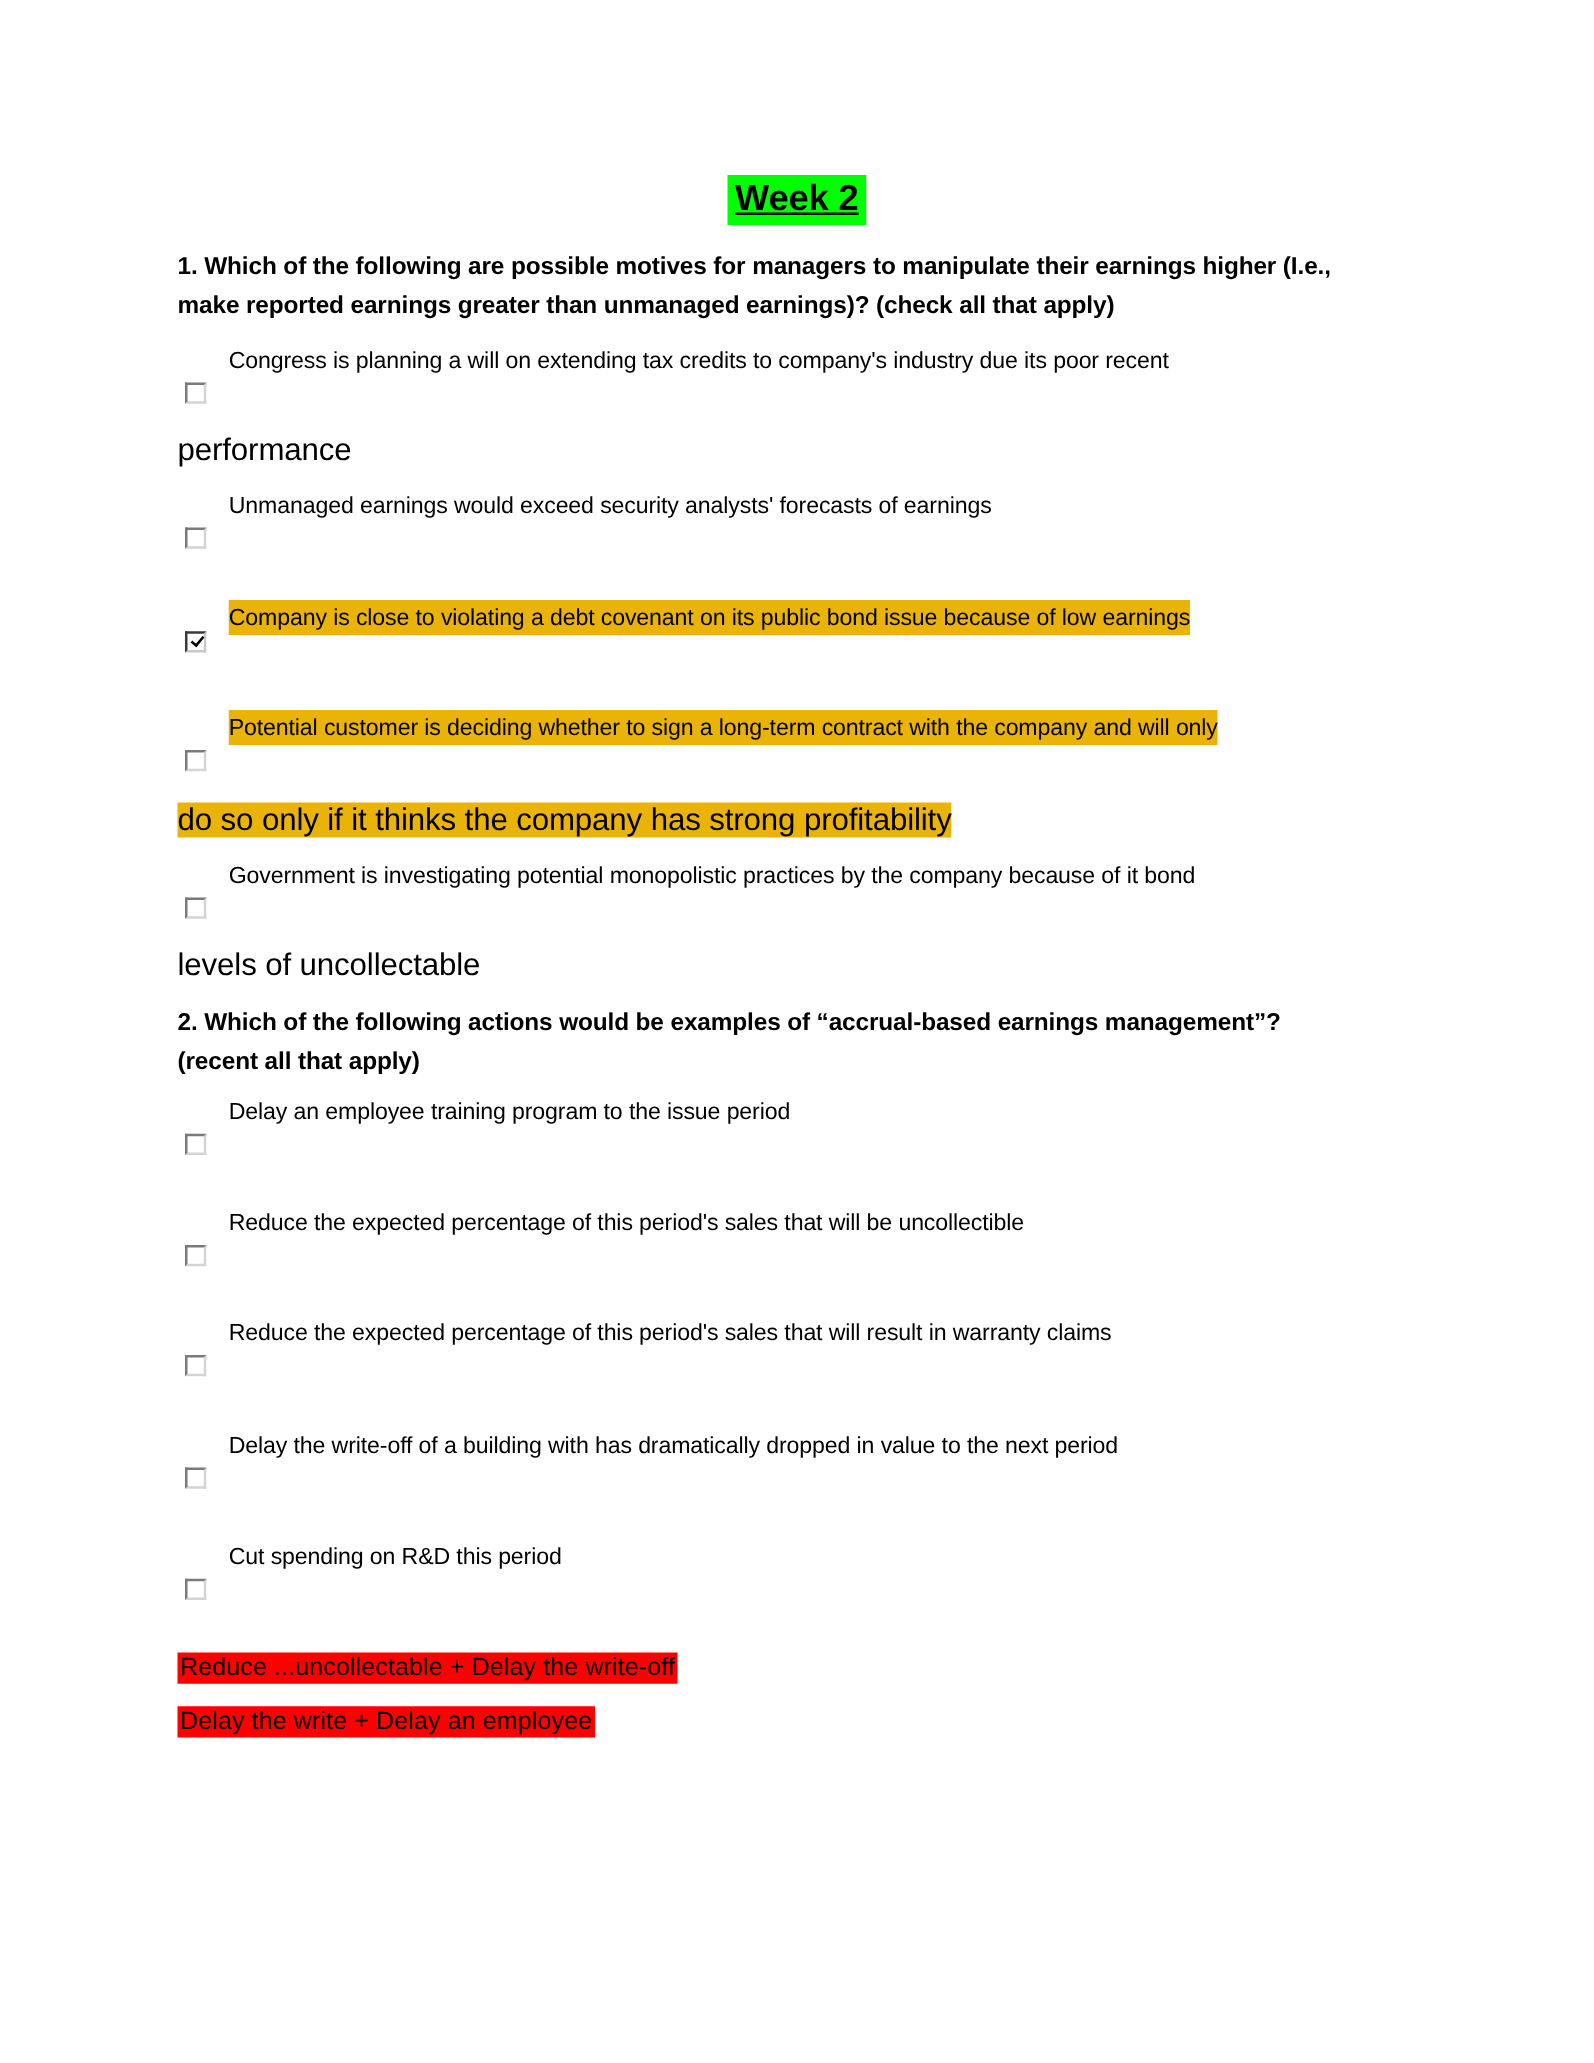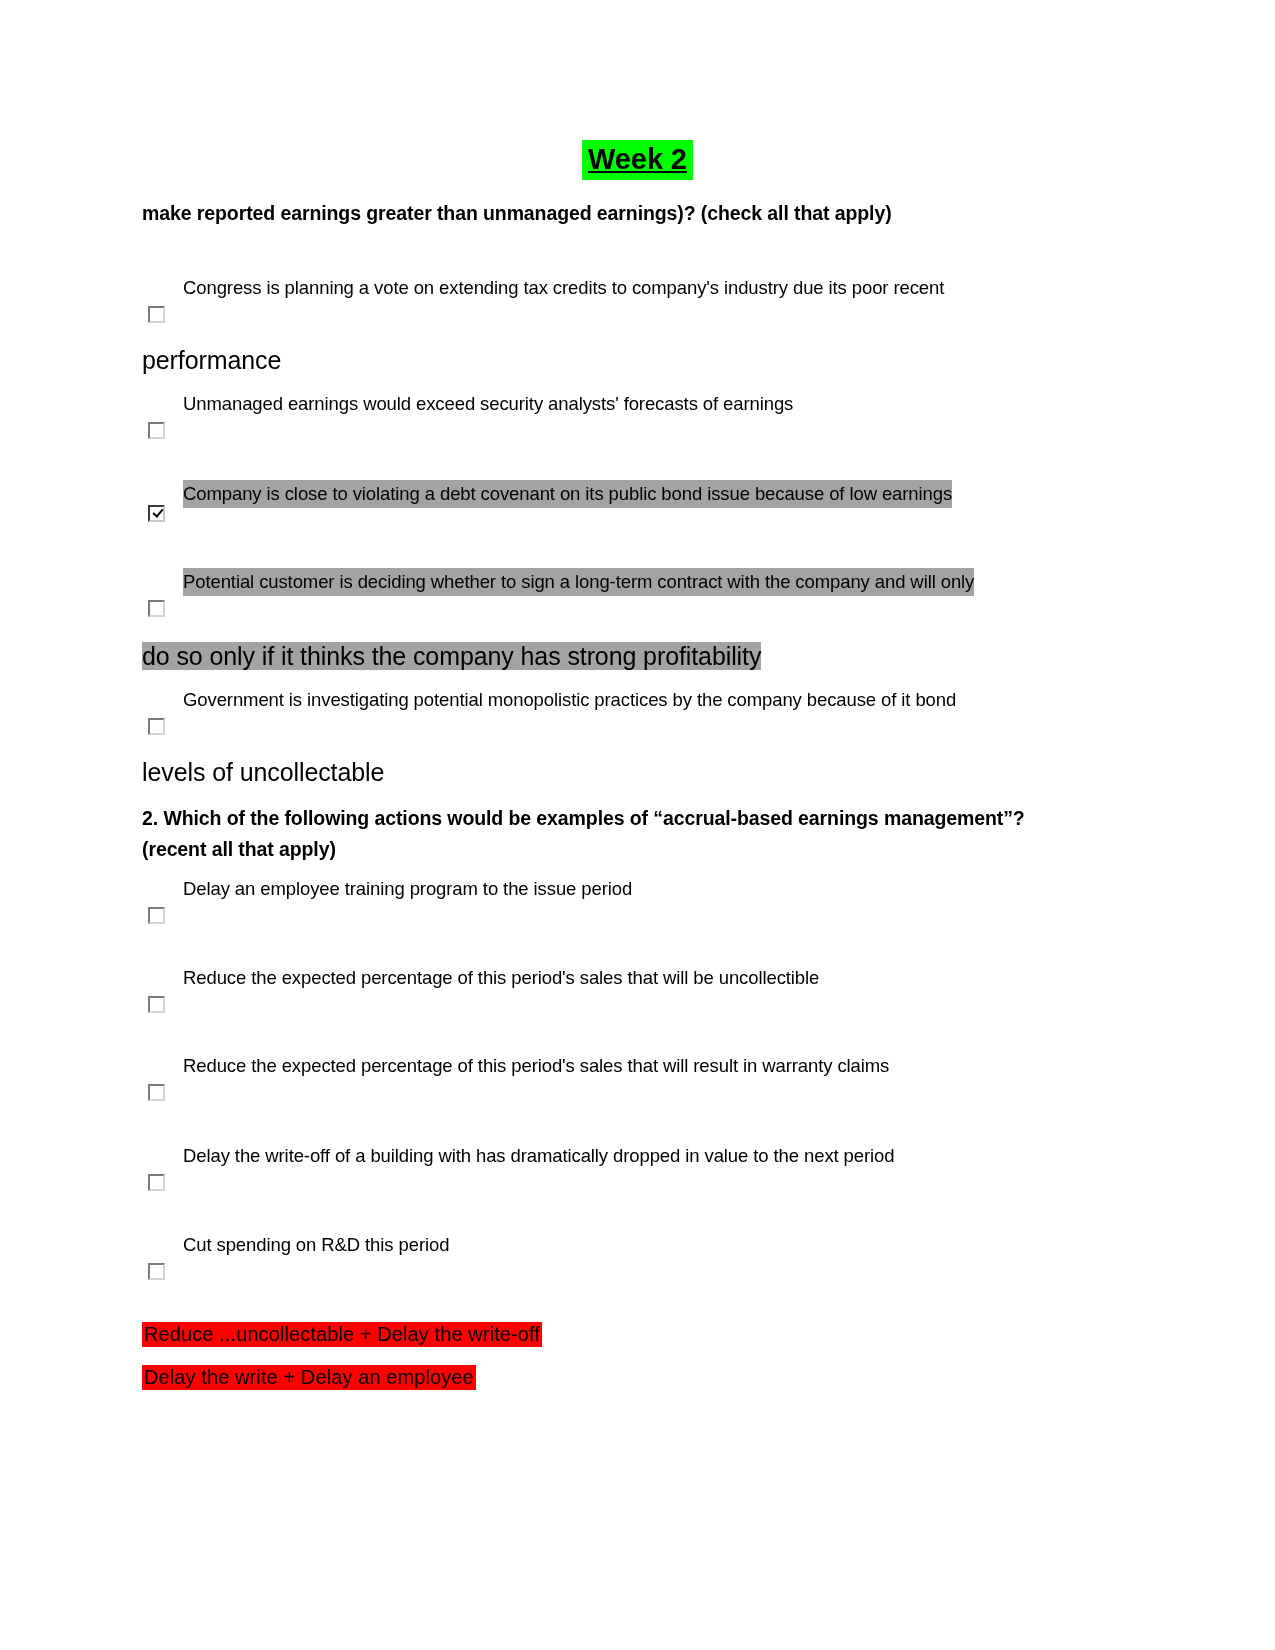--- a/index.html
+++ b/index.html
@@ -75,21 +75,21 @@
     white-space: nowrap;
   }
   .opt-cont {
     position: absolute;
     left: 0;
     white-space: nowrap;
     font-size: 25px;
     line-height: 28px;
   }
   .hl-yellow {
-    background: #a3a3a3;
+    background: #eab308;
   }
 
   
   .cb {
     position: absolute;
     width: 17px;
     height: 17px;
     box-sizing: border-box;
     border: 2px solid #808080;
     border-top-color: #7a7a7a;
@@ -139,26 +139,27 @@
 </head>
 <body>
 
 <div class="page">
 
   <div class="title-row">
     <span class="title-text doc-text">Week 2</span>
   </div>
 
   <div class="question doc-text" id="q1">
+    <div>1. Which of the following are possible motives for managers to manipulate their earnings higher (I.e.,</div>
     <div>make reported earnings greater than unmanaged earnings)? (check all that apply)</div>
   </div>
 
   <div class="option doc-text" style="top:274px;">
     <span class="cb" style="left:6px; top:32px;"></span>
-    <span class="opt-text">Congress is planning a vote on extending tax credits to company's industry due its poor recent</span>
+    <span class="opt-text">Congress is planning a will on extending tax credits to company's industry due its poor recent</span>
   </div>
   <div class="option doc-text" style="top:346px;">
     <span class="opt-cont">performance</span>
   </div>
 
   <div class="option doc-text" style="top:390px;">
     <span class="cb" style="left:6px; top:32px;"></span>
     <span class="opt-text">Unmanaged earnings would exceed security analysts' forecasts of earnings</span>
   </div>
 

